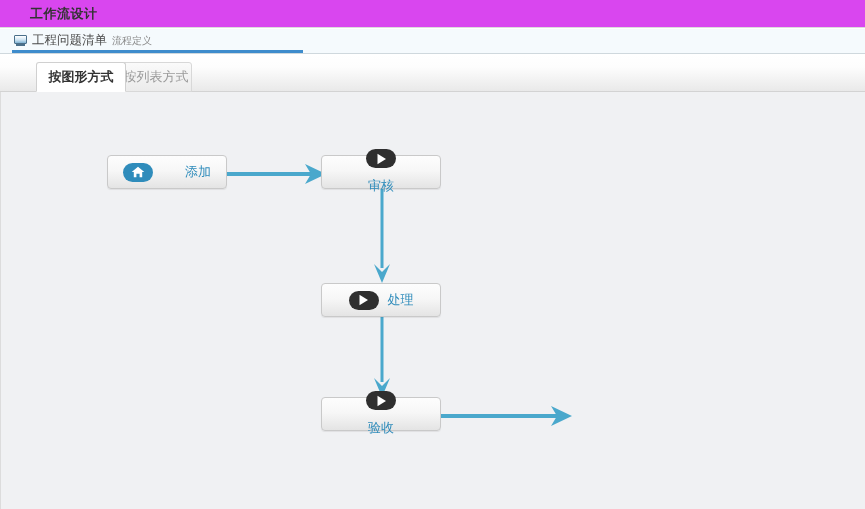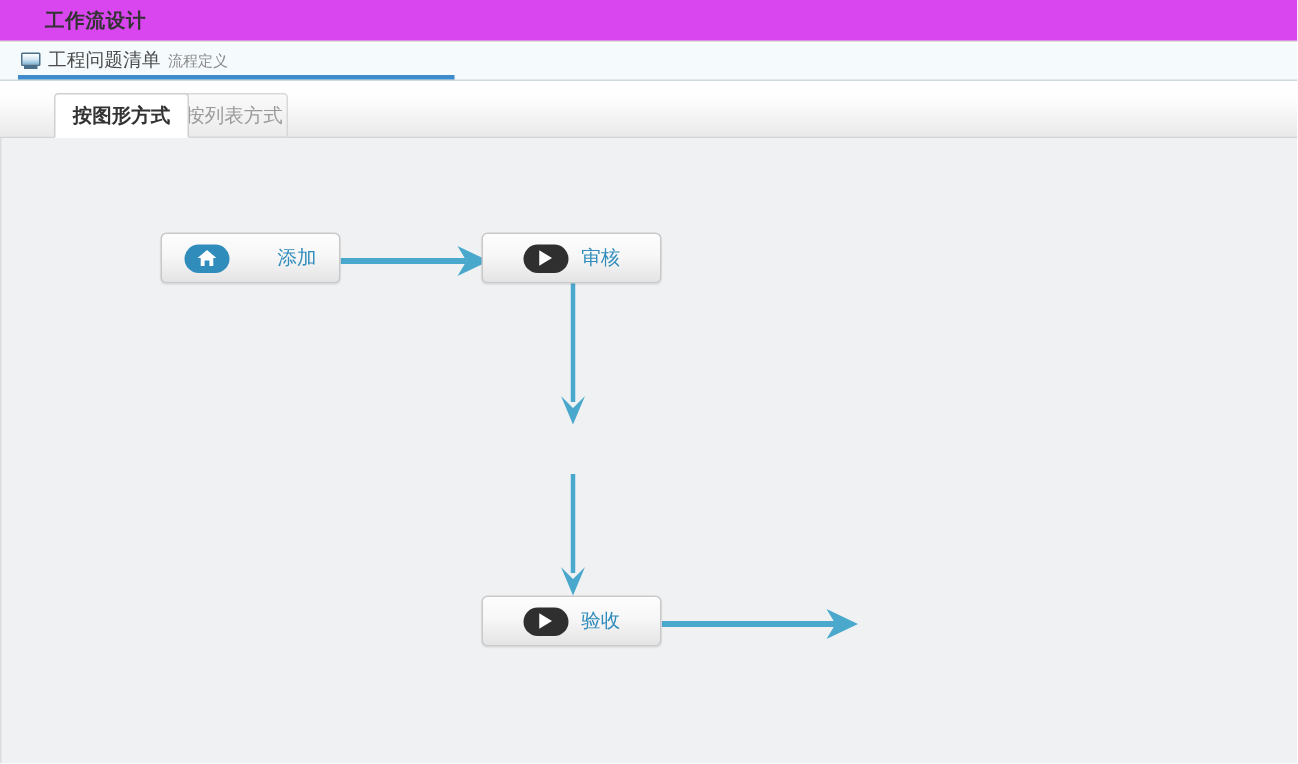--- a/index.html
+++ b/index.html
@@ -255,34 +255,42 @@
 
     <div class="node" style="left:106px; top:63px; width:120px;gap:32px;">
       <span class="node-icon start">
         <svg width="14" height="12" viewBox="0 0 14 12" aria-hidden="true">
           <path d="M7 0.7 L13.3 6 L11.2 6 L11.2 11.3 L8.6 11.3 L8.6 7.7 L5.4 7.7 L5.4 11.3 L2.8 11.3 L2.8 6 L0.7 6 Z" fill="#ffffff"></path>
         </svg>
       </span>
       <span class="node-label">添加</span>
     </div>
 
-    <div class="node" style="left:320px; top:63px; width:120px;">
+    <div class="node" style="left:320px; top:63px; width:120px;flex-direction:column;">
       <span class="node-icon task">
         <svg width="11" height="12" viewBox="0 0 11 12" aria-hidden="true">
           <polygon points="1.5,0.8 10,6 1.5,11.2" fill="#ffffff"></polygon>
         </svg>
       </span>
       <span class="node-label">审核</span>
     </div>
 
-
-    <div class="node" style="left:320px; top:305px; width:120px;">
+    <div class="node" style="left:320px; top:191px; width:120px;">
       <span class="node-icon task">
         <svg width="11" height="12" viewBox="0 0 11 12" aria-hidden="true">
           <polygon points="1.5,0.8 10,6 1.5,11.2" fill="#ffffff"></polygon>
         </svg>
       </span>
+      <span class="node-label">处理</span>
+    </div>
+
+    <div class="node" style="left:320px; top:305px; width:120px;flex-direction:column;">
+      <span class="node-icon task">
+        <svg width="11" height="12" viewBox="0 0 11 12" aria-hidden="true">
+          <polygon points="1.5,0.8 10,6 1.5,11.2" fill="#ffffff"></polygon>
+        </svg>
+      </span>
       <span class="node-label">验收</span>
     </div>
 
 
   </div>
 </div>
 
 </body></html>

